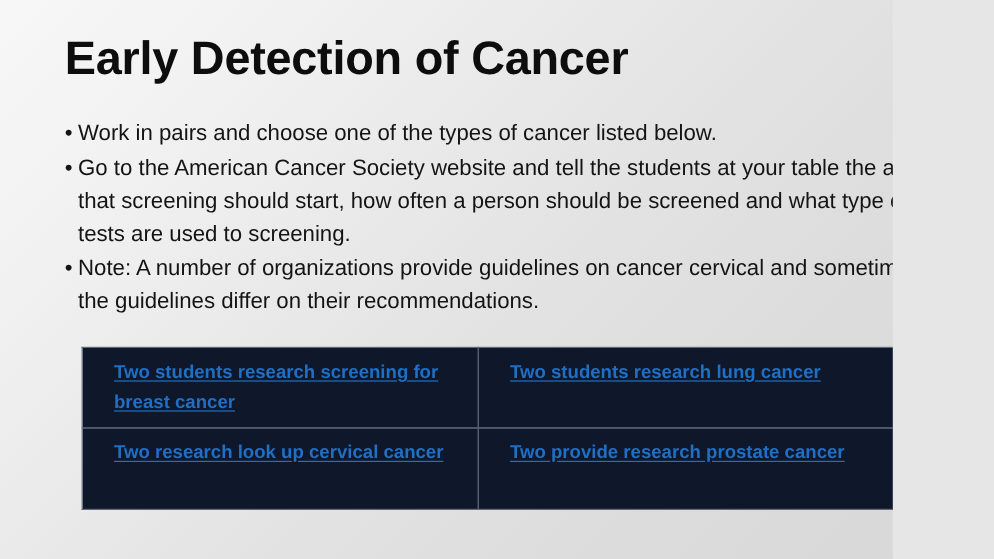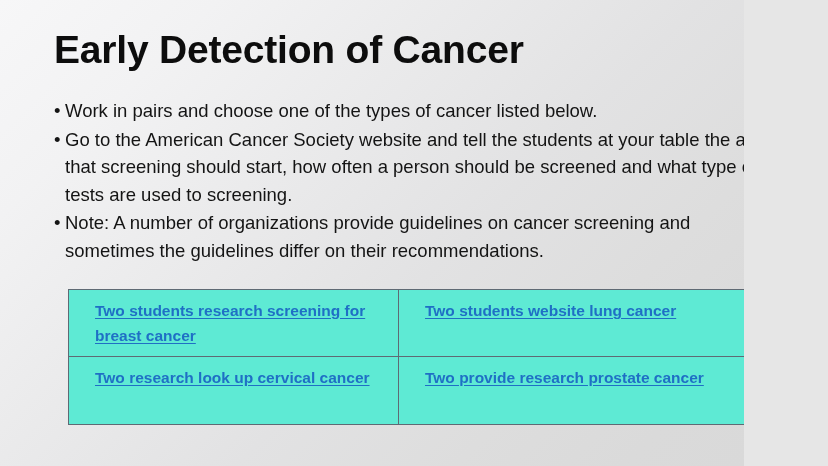--- a/index.html
+++ b/index.html
@@ -78,21 +78,21 @@
     width: 684px;
     height: 129px;
     box-sizing: border-box;
     border-collapse: collapse;
     table-layout: fixed;
     background: #dce6f2;
     border: 1px solid #5f6a74;
   }
   #link-table td {
     border: 1px solid #5f6a74;
-    background: #5eead4;
+    background: #0f172a;
     vertical-align: top;
     padding: 8px 10px 8px 26px;
     box-sizing: border-box;
   }
   #link-table td.col-left  { width: 330px; }
   #link-table td.col-right { width: 354px; }
   #link-table tr.row-top td { height: 59px; }
   #link-table tr.row-bot td { height: 68px; }
   .cell-link {
     display: inline;
@@ -120,33 +120,33 @@
       <span class="txt">Work in pairs and choose one of the types of cancer listed below.</span>
     </div>
 
     <div class="bullet-line b2">
       <span class="dot">•</span>
       <span class="txt">Go to the American Cancer Society website and tell the students at your table the age that screening should start, how often a person should be screened and what type of tests are used to screening.</span>
     </div>
 
     <div class="bullet-line b3">
       <span class="dot">•</span>
-      <span class="txt"><span>Note: A number of organizations provide guidelines on cancer screening and </span><span class="strong">sometimes the guidelines differ on their recommendations</span><span>.</span></span>
+      <span class="txt"><span>Note: A number of organizations provide guidelines on cancer cervical and </span><span class="strong">sometimes the guidelines differ on their recommendations</span><span>.</span></span>
     </div>
 
   </div>
 
   <table id="link-table">
     <tbody>
       <tr class="row-top">
         <td class="col-left">
           <span class="cell-link">Two students research screening for breast cancer</span>
         </td>
         <td class="col-right">
-          <span class="cell-link">Two students website lung cancer</span>
+          <span class="cell-link">Two students research lung cancer</span>
         </td>
       </tr>
       <tr class="row-bot">
         <td class="col-left">
           <span class="cell-link">Two research look up cervical cancer</span>
         </td>
         <td class="col-right">
           <span class="cell-link">Two provide research prostate cancer</span>
         </td>
       </tr>

